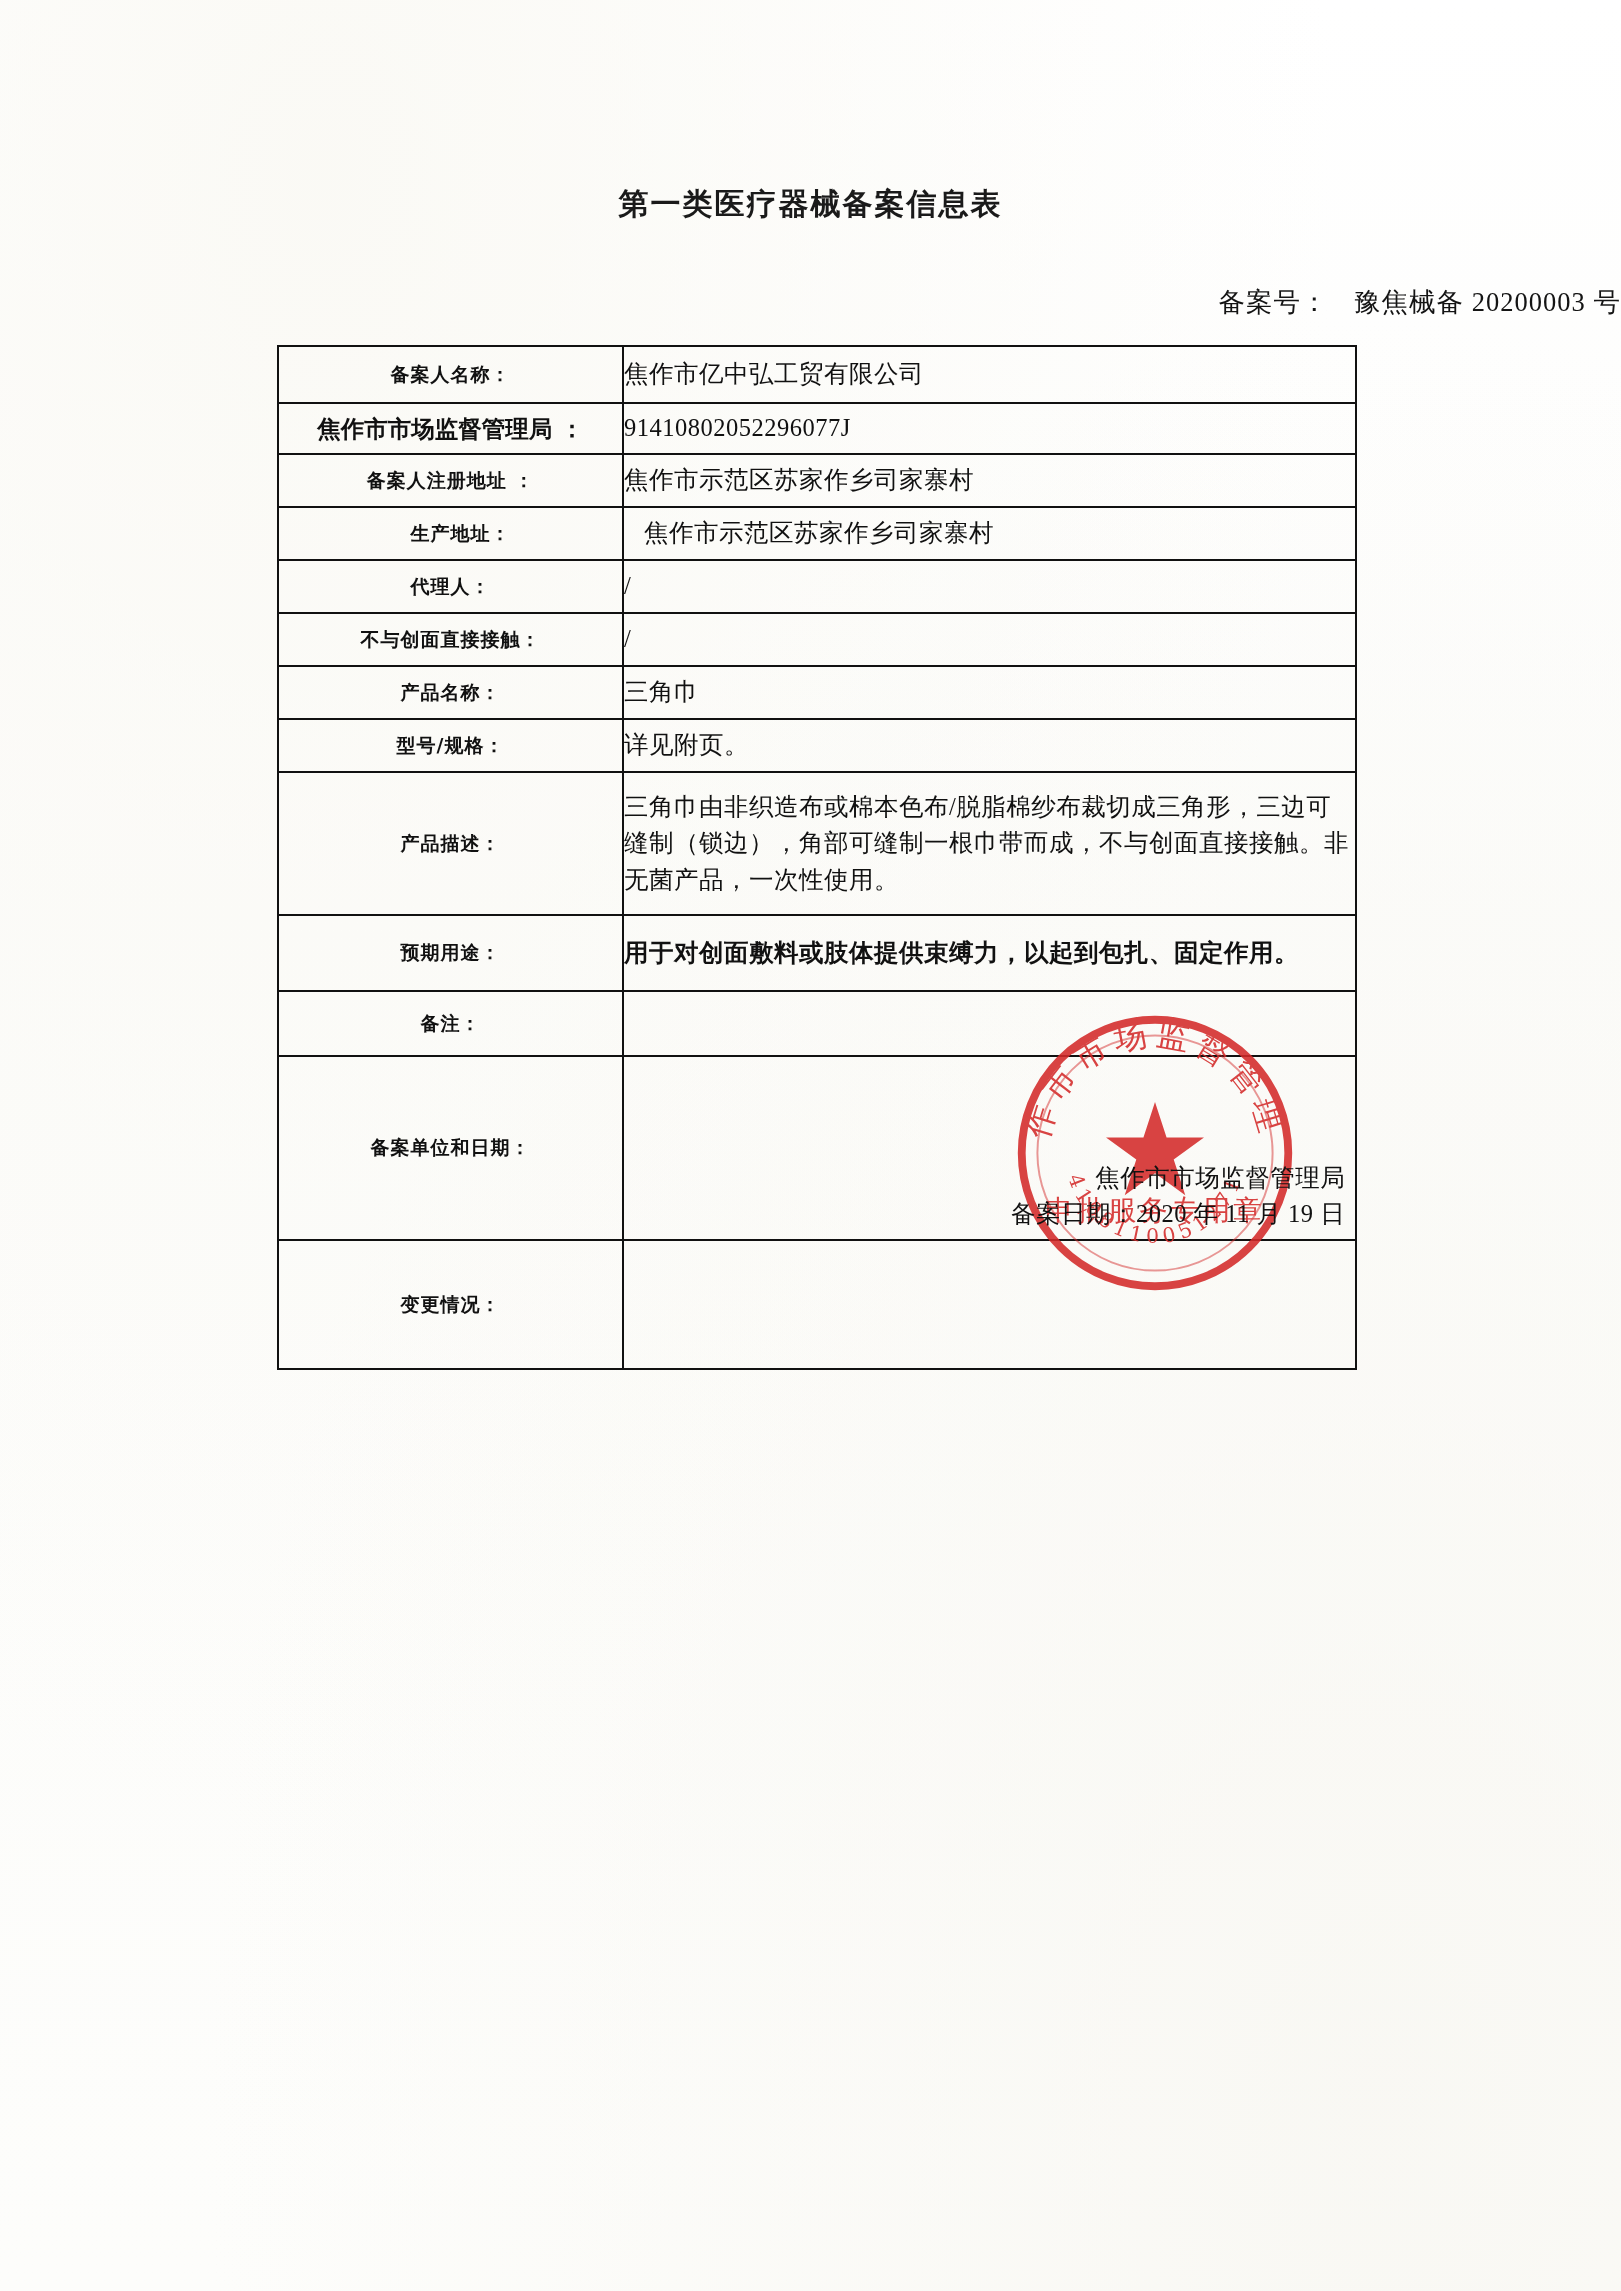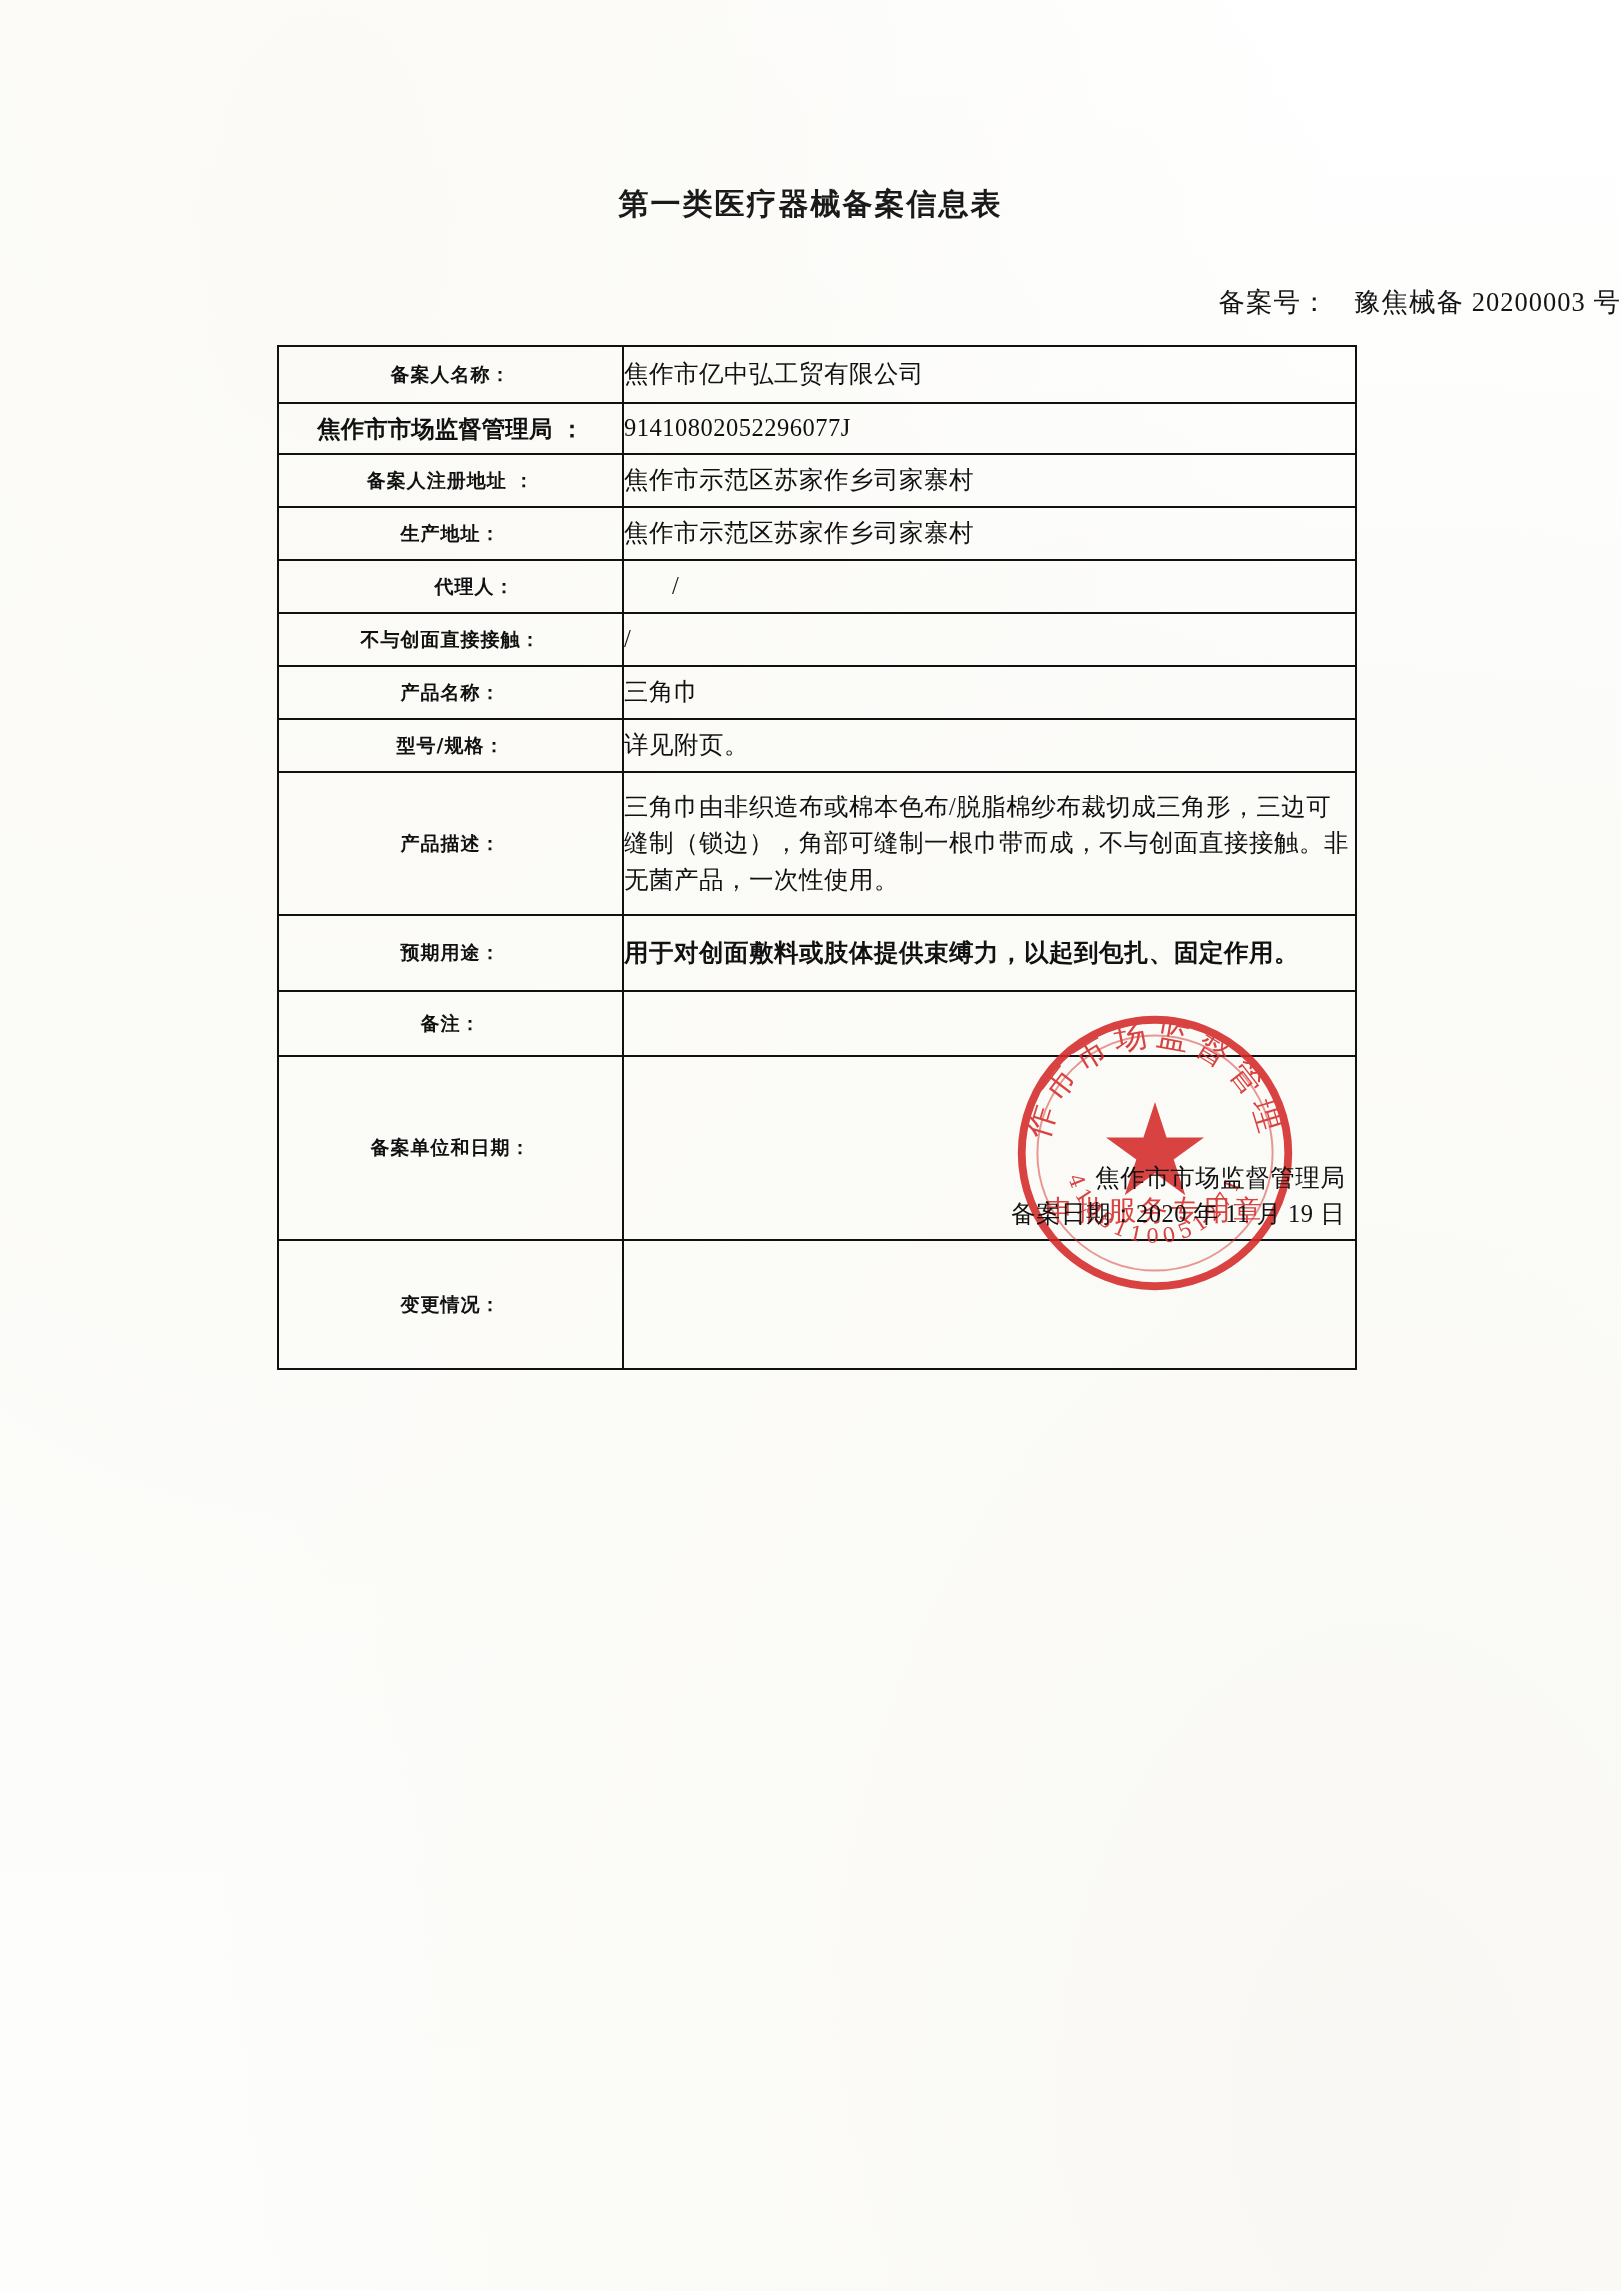--- a/index.html
+++ b/index.html
@@ -88,22 +88,22 @@
     letter-spacing: 0.5px;
     padding: 5.9px 3.9px 5.9px 9.8px;
     line-height: 1.42;
     vertical-align: top;
   }
   td.value-cell.mid { vertical-align: middle; }
 
   tr.r-name td { height: 55px; }
   tr.r-orgcode td { height: 49px; }
   tr.r-regaddr td { height: 51px; }
-  tr.r-prodaddr td { height: 51px; }
-  tr.r-agent td { height: 51px; padding-left: 48px; }
+  tr.r-prodaddr td { height: 51px; padding-left: 20px; }
+  tr.r-agent td { height: 51px; }
   tr.r-agentaddr td { height: 51px; }
   tr.r-prodname td { height: 51px; }
   tr.r-model td { height: 51px; }
   tr.r-desc td { height: 141px; }
   tr.r-use td { height: 74px; }
   tr.r-remark td { height: 63px; }
   tr.r-unitdate td { height: 182px; }
   tr.r-change td { height: 127px; }
 
   td.desc-value { line-height: 1.48; padding-top: 9.8px; }

